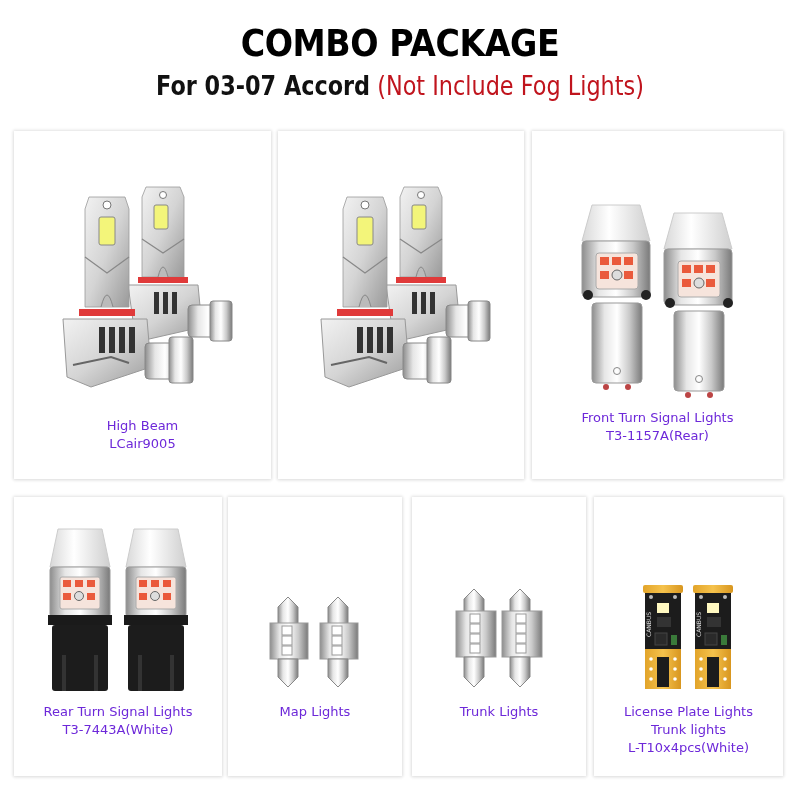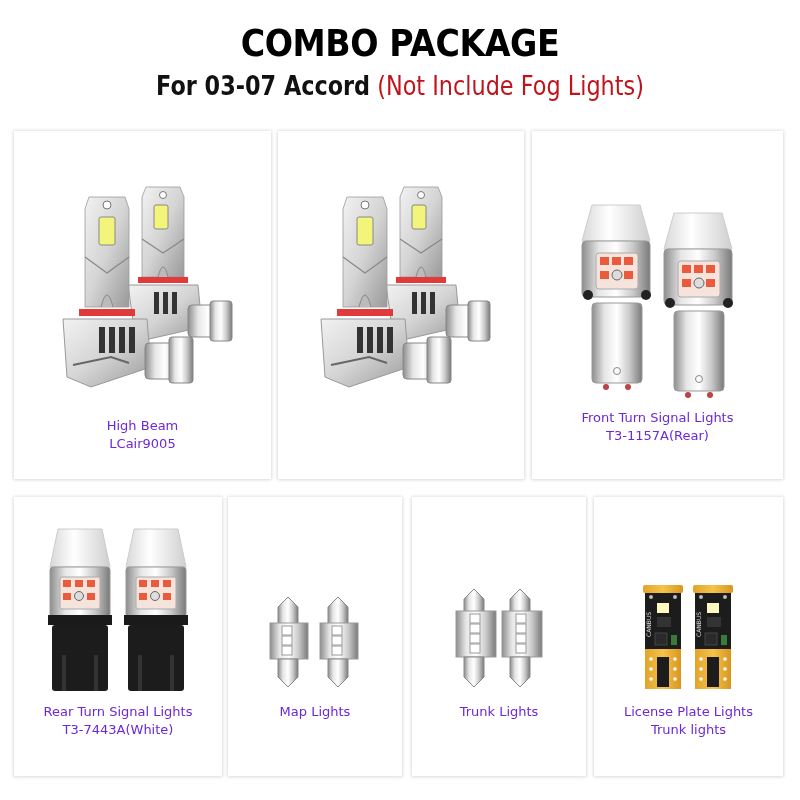--- a/index.html
+++ b/index.html
@@ -357,14 +357,15 @@
             <circle cx="32" cy="74" r="1.8"></circle>
             <circle cx="32" cy="84" r="1.8"></circle>
             <circle cx="32" cy="94" r="1.8"></circle>
           </g>
       </g>
     </svg>
   </div>
   <div class="label" style="top:206px;">
     <div>License Plate Lights</div>
     <div>Trunk lights</div>
+    <div>L-T10x4pcs(White)</div>
   </div>
 </div>
 
 </body></html>

